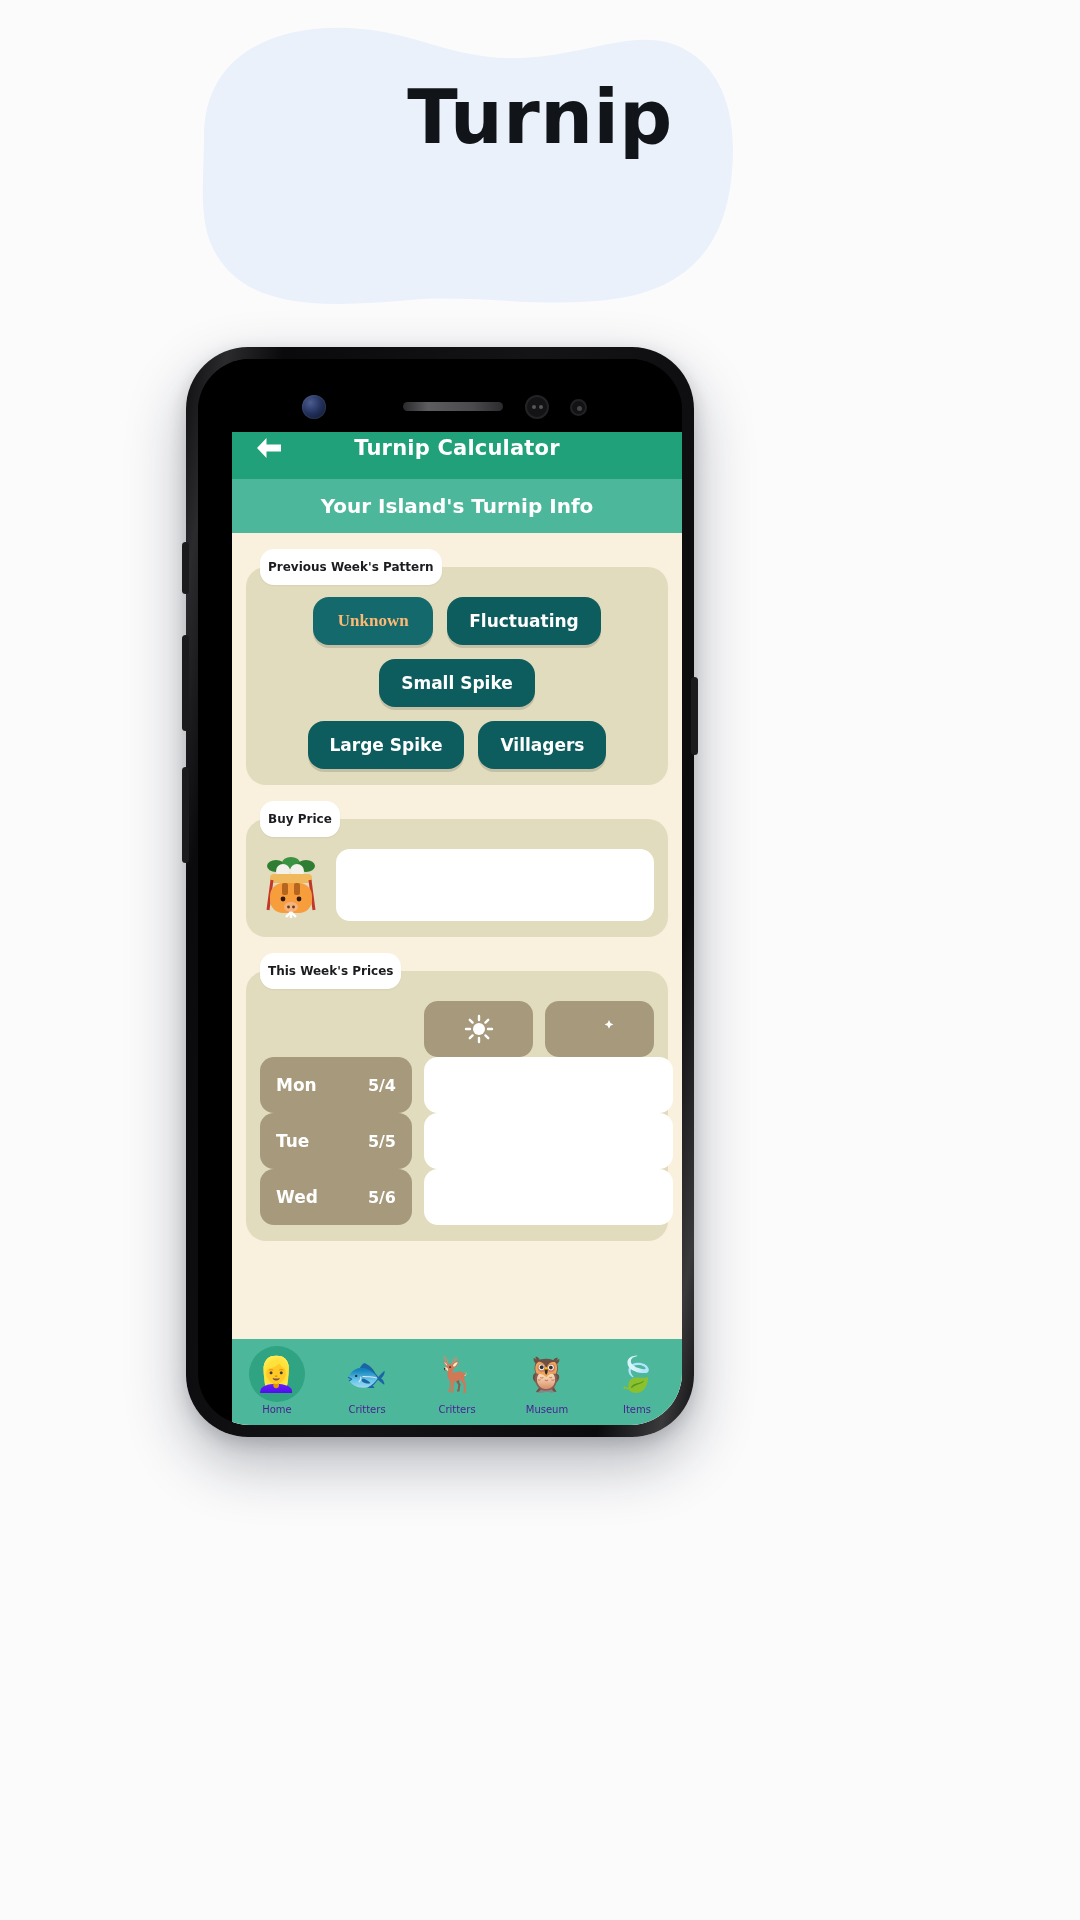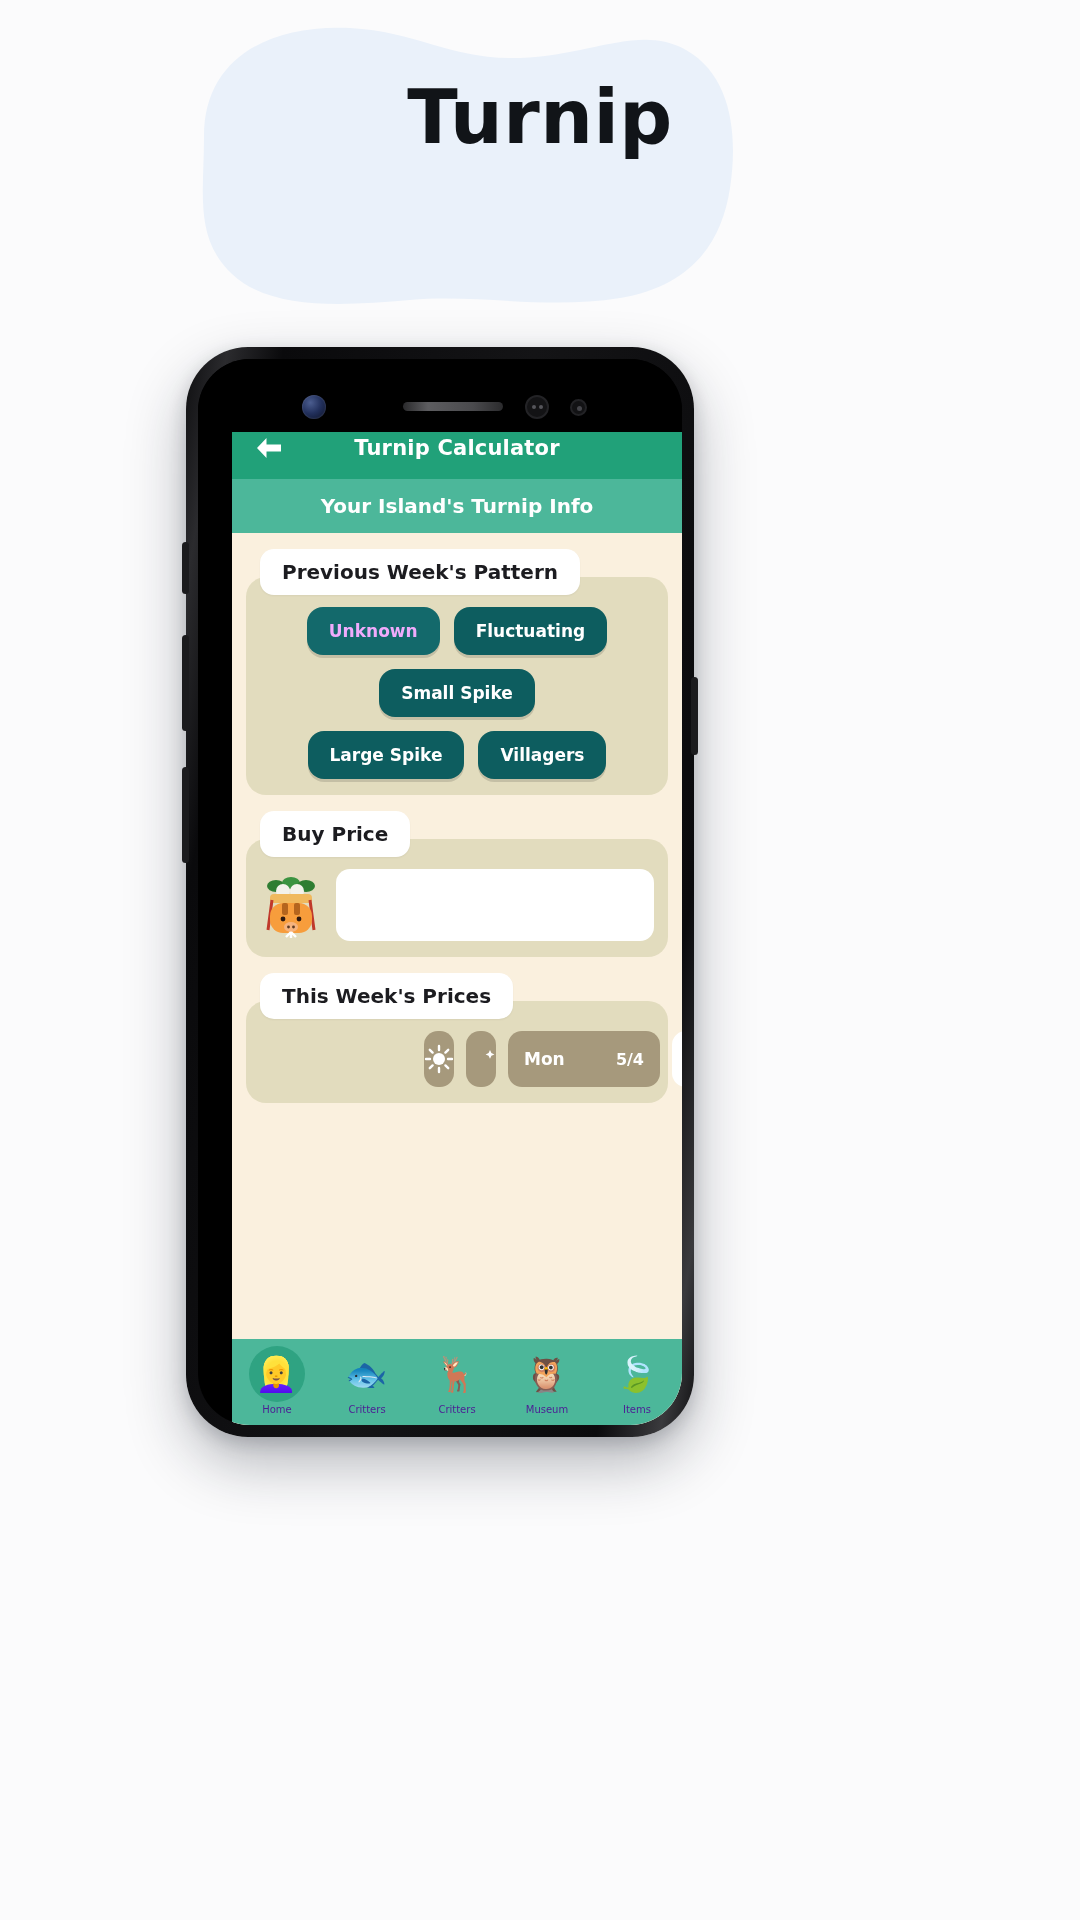--- a/index.html
+++ b/index.html
@@ -105,40 +105,40 @@
     color:#ffffff; font-weight:bold; font-size:20px;
   }
 
   .content { position:absolute; left:0; right:0; top:116px; bottom:0; background:#faf0de; }
 
   
   .section { position:relative; margin:16px 14px 0 14px; }
   .section-label {
     position:relative; z-index:3;
     display:inline-block; background:#ffffff;
-    border-radius:14px; padding:11px 22px;
-    font-weight:bold; font-size:20px; color:#1c1c20;
+    border-radius:14px; padding:11px 8px;
+    font-weight:bold; font-size:12px; color:#1c1c20;
     box-shadow:0 1px 2px rgba(0,0,0,.05);
     margin-left:14px;
   }
   .section-body {
     margin-top:-18px; padding:30px 14px 16px 14px;
     background:#e2dcbe; border-radius:20px;
   }
 
   .btn-row { display:flex; gap:14px; justify-content:center; flex-wrap:wrap; }
   .pill {
     background:#0d5d5f; color:#ffffff; border:none;
     border-radius:16px; padding:14px 22px;
     font-weight:bold; font-size:17px;
     font-family:"DejaVu Sans", sans-serif;
     min-width:120px; text-align:center;
     box-shadow:0 3px 0 rgba(0,0,0,.13);
   }
-  .pill.selected { background:#13696b; color:#f0abfc; }
+  .pill.selected { background:#13696b; color:#fdba74;font-family:Liberation Serif, serif; }
 
   .yn-row { display:flex; gap:14px; }
   .yn {
     flex:1; background:#0d5d5f; color:#ffffff; border:none;
     border-radius:16px; padding:20px 0;
     font-weight:bold; font-size:18px;
     font-family:"DejaVu Sans", sans-serif;
     box-shadow:0 3px 0 rgba(0,0,0,.13);
   }
   .yn.off { color:#8ba0a1; }
@@ -146,21 +146,21 @@
   
   .buy-row { display:flex; align-items:center; gap:14px; }
   .daisy { width:62px; height:66px; flex:none; }
   .price-input {
     flex:1; height:72px; background:#ffffff; border-radius:14px; border:none;
     font-size:20px; padding:0 16px;
     font-family:"DejaVu Sans", sans-serif;
   }
 
   
-  .ptable { display:flex; flex-direction:row; gap:12px; }
+  .ptable { display:flex; flex-direction:column; }
   .prow { display:flex; gap:12px; align-items:center; }
   .pday {
     width:152px; flex:none; height:56px; background:#a6997c;
     border-radius:14px; display:flex; align-items:center; justify-content:space-between;
     padding:0 16px; color:#ffffff; font-weight:bold; font-size:17px;
   }
   .pday .dt { font-size:16px; }
   .pcell { flex:1; height:56px; background:#ffffff; border-radius:14px; border:none;
            font-family:"DejaVu Sans", sans-serif; font-size:18px; padding:0 12px; }
   .phead { width:152px; flex:none; height:56px; }

